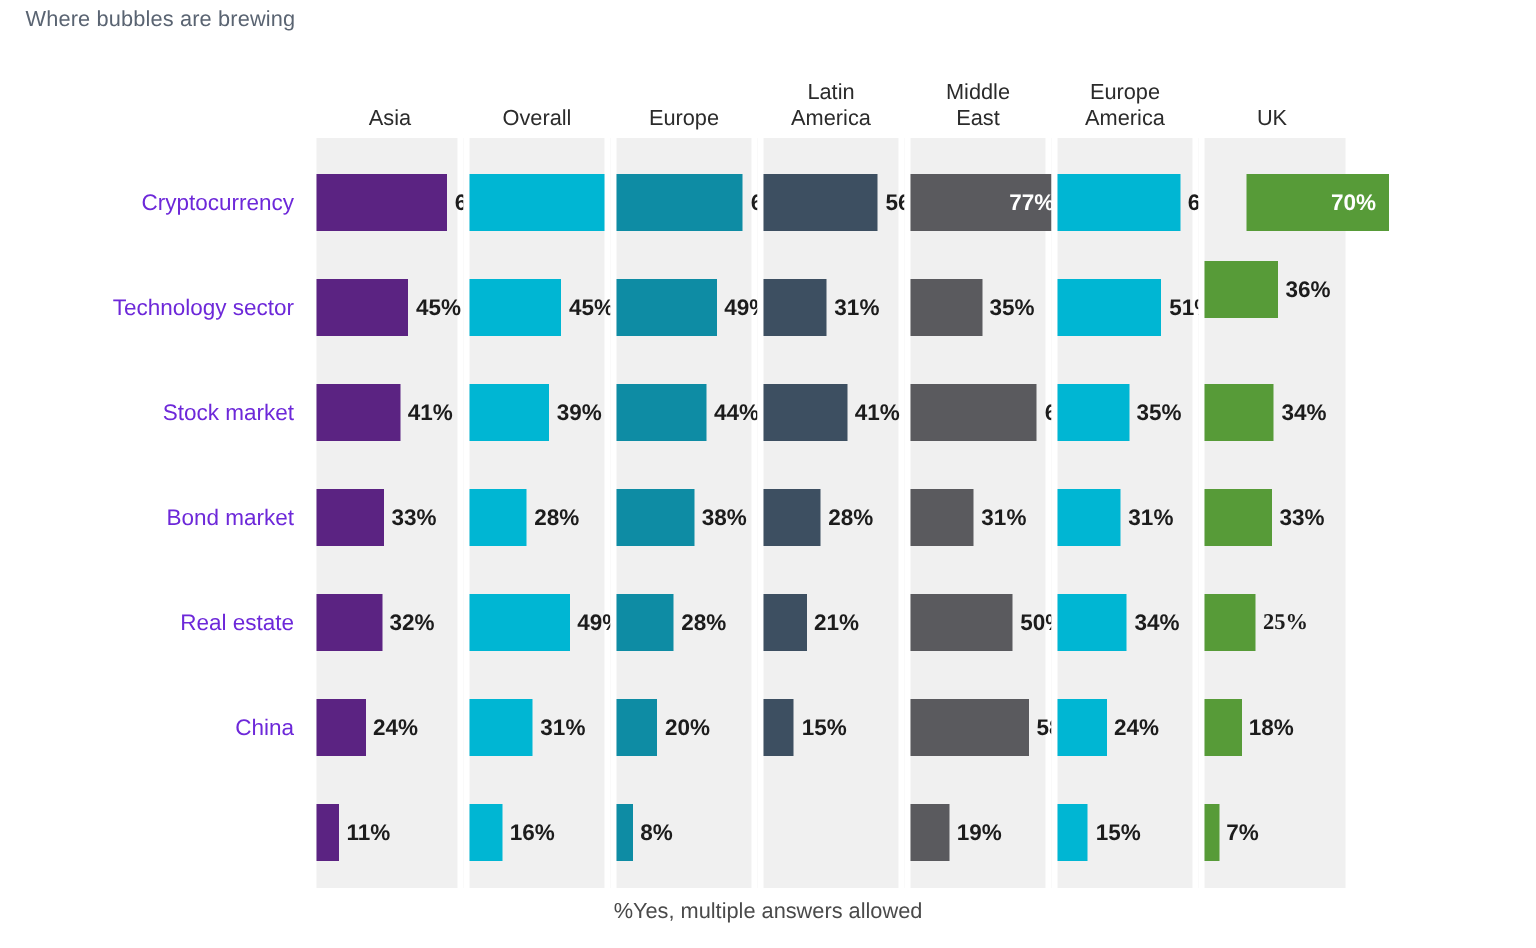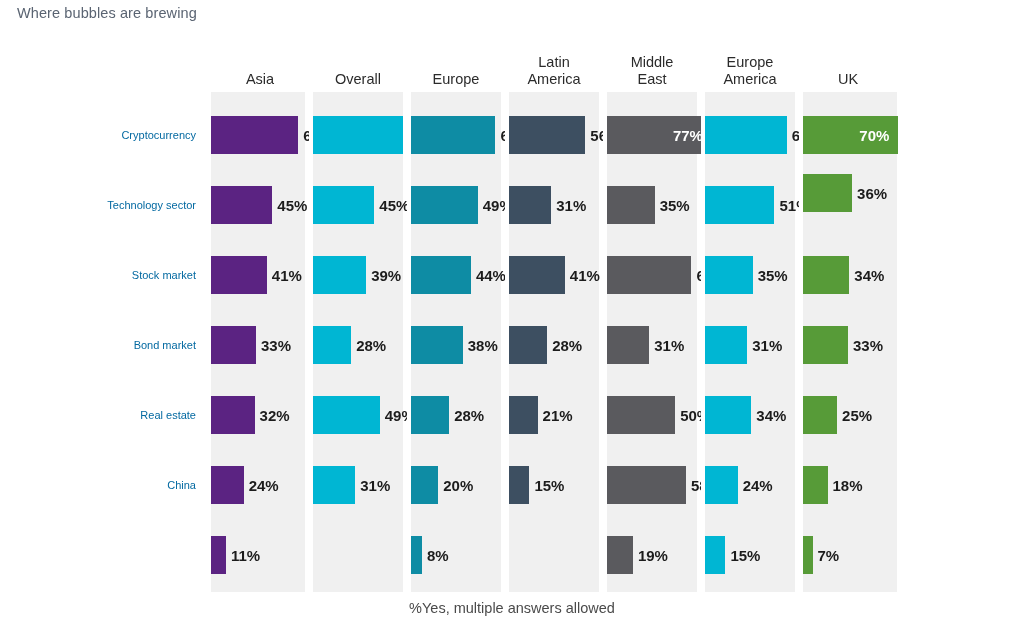--- a/index.html
+++ b/index.html
@@ -78,21 +78,21 @@
 
   
   .cat-labels{
     position:absolute;left:0px;top:92px;
     width:200px;height:500px;
   }
   .cat-label{
     position:absolute;right:0;
     height:70px;
     display:flex;align-items:center;justify-content:flex-end;
-    font-size:11px;color:#0369a1;
+    font-size:15px;color:#6d28d9;
     white-space:nowrap;
     padding-right:4px;
     box-sizing:border-box;
     padding-left:40px;
   }
 
   .footnote{
     position:absolute;left:0;right:0;top:600px;
     text-align:center;
     font-size:14.5px;color:#4a4a4a;
@@ -204,20 +204,24 @@
           <div class="bar-label">28%</div>
         </div>
         <div class="bar-row" style="top: 288px;">
           <div class="bar" style="width: 66.7625px; background: rgb(0, 182, 211);"></div>
           <div class="bar-label">49%</div>
         </div>
         <div class="bar-row" style="top: 358px;">
           <div class="bar" style="width: 42.2375px; background: rgb(0, 182, 211);"></div>
           <div class="bar-label">31%</div>
         </div>
+        <div class="bar-row" style="top: 428px;">
+          <div class="bar" style="width: 21.8px; background: rgb(0, 182, 211);"></div>
+          <div class="bar-label">16%</div>
+        </div>
       </div>
       <div class="col-panel" style="background: rgb(240, 240, 240);">
         <div class="bar-row" style="top: 8px;">
           <div class="bar" style="width: 84.475px; background: rgb(14, 140, 164);"></div>
           <div class="bar-label">62%</div>
         </div>
         <div class="bar-row" style="top: 78px;">
           <div class="bar" style="width: 66.7625px; background: rgb(14, 140, 164);"></div>
           <div class="bar-label">49%</div>
         </div>
@@ -323,38 +327,38 @@
         <div class="bar-row" style="top: 358px;">
           <div class="bar" style="width: 32.7px; background: rgb(0, 182, 211);"></div>
           <div class="bar-label">24%</div>
         </div>
         <div class="bar-row" style="top: 428px;">
           <div class="bar" style="width: 20.4375px; background: rgb(0, 182, 211);"></div>
           <div class="bar-label">15%</div>
         </div>
       </div>
       <div class="col-panel" style="background: rgb(240, 240, 240);">
-        <div class="bar-row" style="top: 8px;">
+        <div class="bar-row" style="top: 8px; margin-left: 28px;">
           <div class="bar" style="width: 95.375px; background: rgb(87, 155, 56);">
             <div class="bar-label inside">70%</div>
           </div>
         </div>
         <div class="bar-row" style="top: 66px;">
           <div class="bar" style="width: 49.05px; background: rgb(87, 155, 56);"></div>
           <div class="bar-label">36%</div>
         </div>
         <div class="bar-row" style="top: 148px;">
           <div class="bar" style="width: 46.325px; background: rgb(87, 155, 56);"></div>
           <div class="bar-label">34%</div>
         </div>
         <div class="bar-row" style="top: 218px;">
           <div class="bar" style="width: 44.9625px; background: rgb(87, 155, 56);"></div>
           <div class="bar-label">33%</div>
         </div>
-        <div class="bar-row" style="top: 288px;">
+        <div class="bar-row" style="top: 288px; font-family: Liberation Serif, serif;">
           <div class="bar" style="width: 34.0625px; background: rgb(87, 155, 56);"></div>
           <div class="bar-label">25%</div>
         </div>
         <div class="bar-row" style="top: 358px;">
           <div class="bar" style="width: 24.525px; background: rgb(87, 155, 56);"></div>
           <div class="bar-label">18%</div>
         </div>
         <div class="bar-row" style="top: 428px;">
           <div class="bar" style="width: 9.5375px; background: rgb(87, 155, 56);"></div>
           <div class="bar-label">7%</div>

